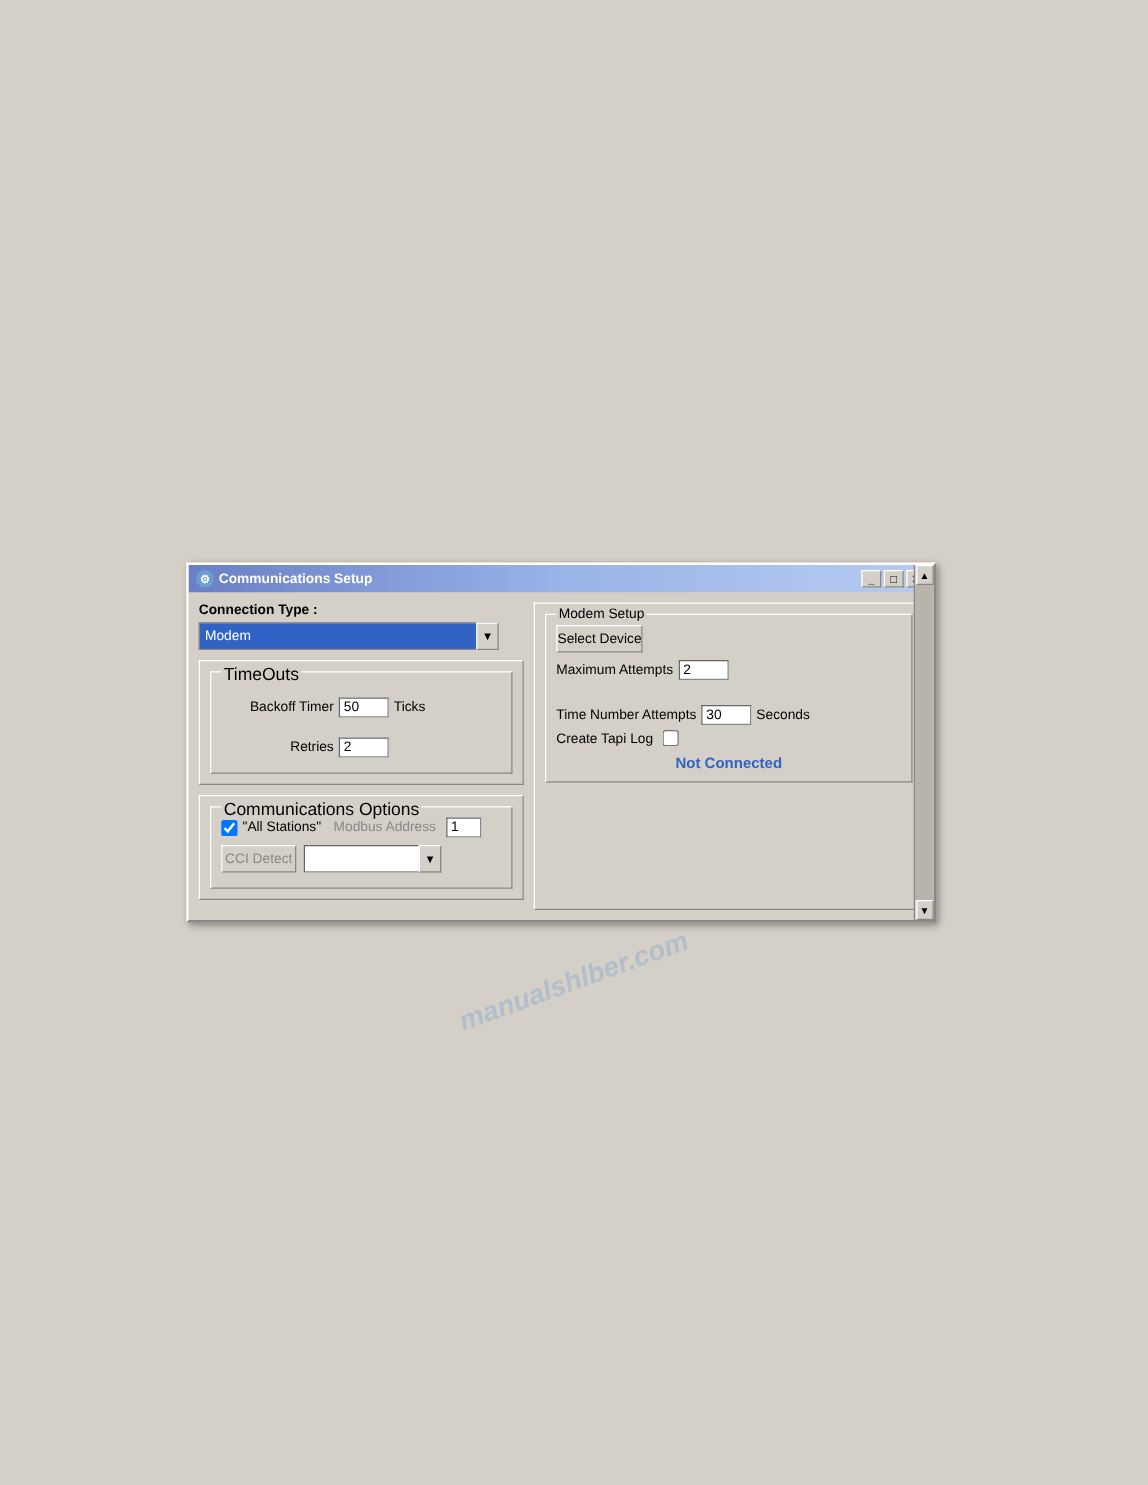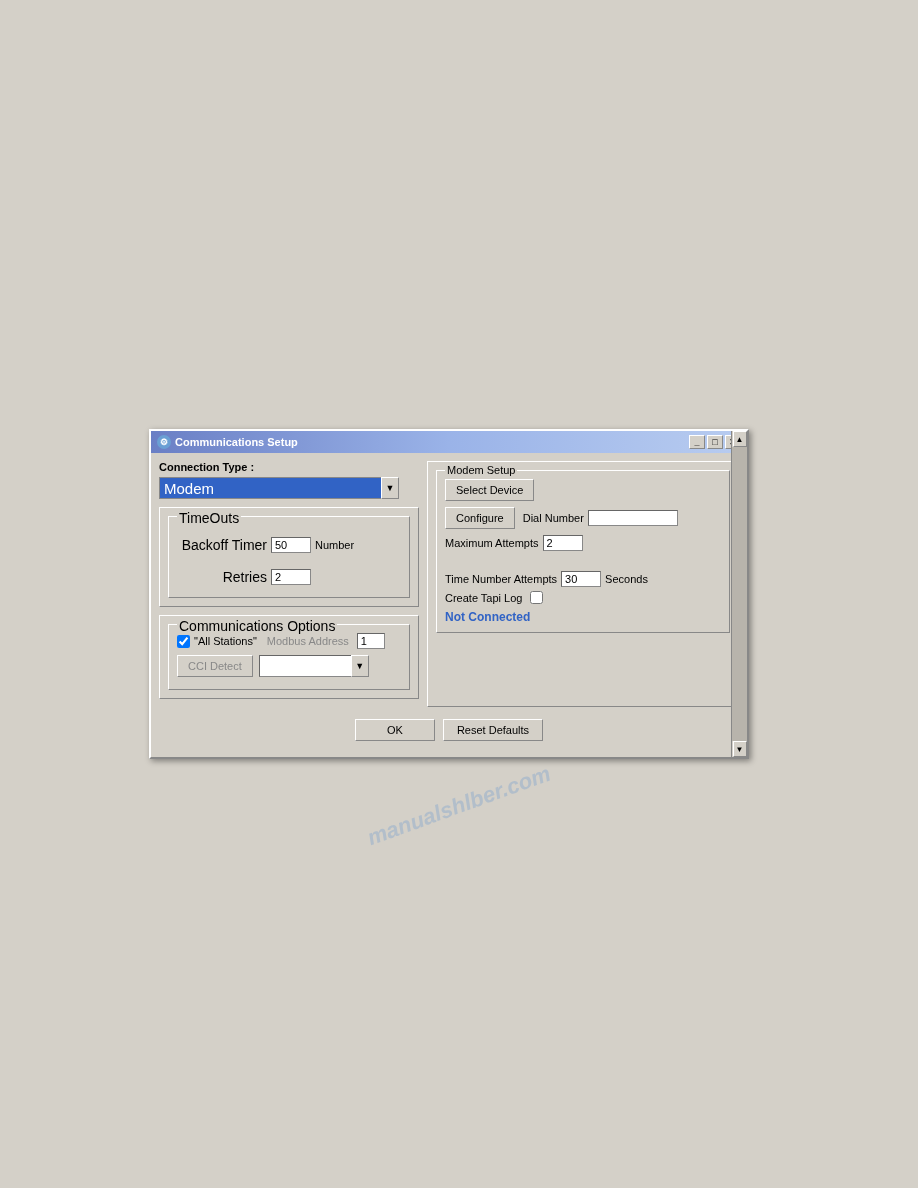--- a/index.html
+++ b/index.html
@@ -93,21 +93,21 @@
       position: relative;
       width: 240px;
     }
 
     .select-modem {
       width: 100%;
       background: #3163c5;
       color: white;
       border: 1px solid #888;
       padding: 2px 20px 2px 4px;
-      font-size: 15px;
+      font-size: 11px;
       appearance: none;
       cursor: pointer;
       height: 22px;
     }
 
     .select-arrow {
       position: absolute;
       right: 0;
       top: 0;
       width: 18px;
@@ -153,21 +153,21 @@
     }
 
     .form-row {
       display: flex;
       align-items: center;
       margin-bottom: 4px;
     }
 
     .form-label {
       text-align: right;
-      font-size: 14px;
+      font-size: 11px;
     }
 
     .input-field {
       background: white;
       border: 1px solid #888;
       border-top-color: #666;
       border-left-color: #666;
       padding: 1px 3px;
       font-size: 11px;
       font-family: 'Tahoma', 'Arial', sans-serif;
@@ -210,39 +210,39 @@
       background: #d4d0c8;
       padding: 0 2px;
       font-size: 11px;
     }
 
     .btn {
       background: #d4d0c8;
       border: 1px solid #888;
       border-top-color: #fff;
       border-left-color: #fff;
-      padding: 2px 10px;
+      padding: 2px 0;
       font-size: 11px;
       font-family: 'Tahoma', 'Arial', sans-serif;
       cursor: pointer;
       min-width: 60px;
       text-align: center;
       height: 22px;
     }
 
     .btn-disabled {
       color: #888;
       cursor: default;
     }
 
     .not-connected {
       color: #3163c5;
       font-weight: bold;
       font-size: 12px;
-      text-align: left;
+      text-align: center;
       margin-top: 6px;
     }
 
     .checkbox-row {
       display: flex;
       align-items: center;
       gap: 4px;
       font-size: 11px;
     }
 
@@ -339,21 +339,21 @@
               <div class="select-arrow">▼</div>
             </div>
           </div>
 
           <div class="group-box">
             <div class="group-box-inner">
               <span class="group-label">TimeOuts</span>
               <div class="form-row">
                 <span class="form-label" style="width:90px;">Backoff Timer</span>
                 <input class="input-field input-small" type="text" value="50" style="margin: 12px 4px;">
-                <span>Number</span>
+                <span>Ticks</span>
               </div>
               <div class="form-row">
                 <span class="form-label" style="width:90px;">Retries</span>
                 <input class="input-field input-small" type="text" value="2" style="margin: 0px 4px;">
               </div>
             </div>
           </div>
 
           <div class="group-box">
             <div class="group-box-inner">
@@ -377,25 +377,20 @@
         </div>
 
         <div class="right-panel">
           <div class="right-panel-inner">
             <span class="modem-setup-label">Modem Setup</span>
 
             <div style="margin-bottom:6px;">
               <button class="btn">Select Device</button>
             </div>
 
-            <div class="form-row" style="margin-bottom:6px;">
-              <button class="btn" style="margin-right:8px;">Configure</button>
-              <span style="margin-right:4px;">Dial Number</span>
-              <input class="input-field input-large" type="text" value="" style="">
-            </div>
 
             <div class="form-row" style="margin-bottom:20px;">
               <span style="margin-right:4px;">Maximum Attempts</span>
               <input class="input-field input-small" type="text" value="2" style="">
             </div>
 
             <div class="form-row" style="margin-bottom:4px;">
               <span style="margin-right:4px;">Time Number Attempts</span>
               <input class="input-field input-small" type="text" value="30" style="margin-right: 4px;">
               <span>Seconds</span>
@@ -404,24 +399,20 @@
             <div class="checkbox-row" style="margin-bottom:6px;align-items:center;">
               <span style="margin-right:4px;">Create Tapi Log</span>
               <input type="checkbox" style="">
             </div>
 
             <div class="not-connected">Not Connected</div>
           </div>
         </div>
       </div>
 
-      <div class="bottom-buttons">
-        <button class="btn" style="min-width:80px;">OK</button>
-        <button class="btn" style="min-width:100px;">Reset Defaults</button>
-      </div>
     </div>
 
     <div class="scrollbar-right">
       <div class="scroll-arrow">▲</div>
       <div class="scroll-track"></div>
       <div class="scroll-arrow">▼</div>
     </div>
   </div>
 
   <div class="watermark" style="position:absolute; bottom:-60px; left:50%; transform:translateX(-50%) rotate(-20deg); color:rgba(100,150,210,0.3); font-size:22px; font-style:italic; font-weight:bold; white-space:nowrap; pointer-events:none;">manualshlber.com</div>

